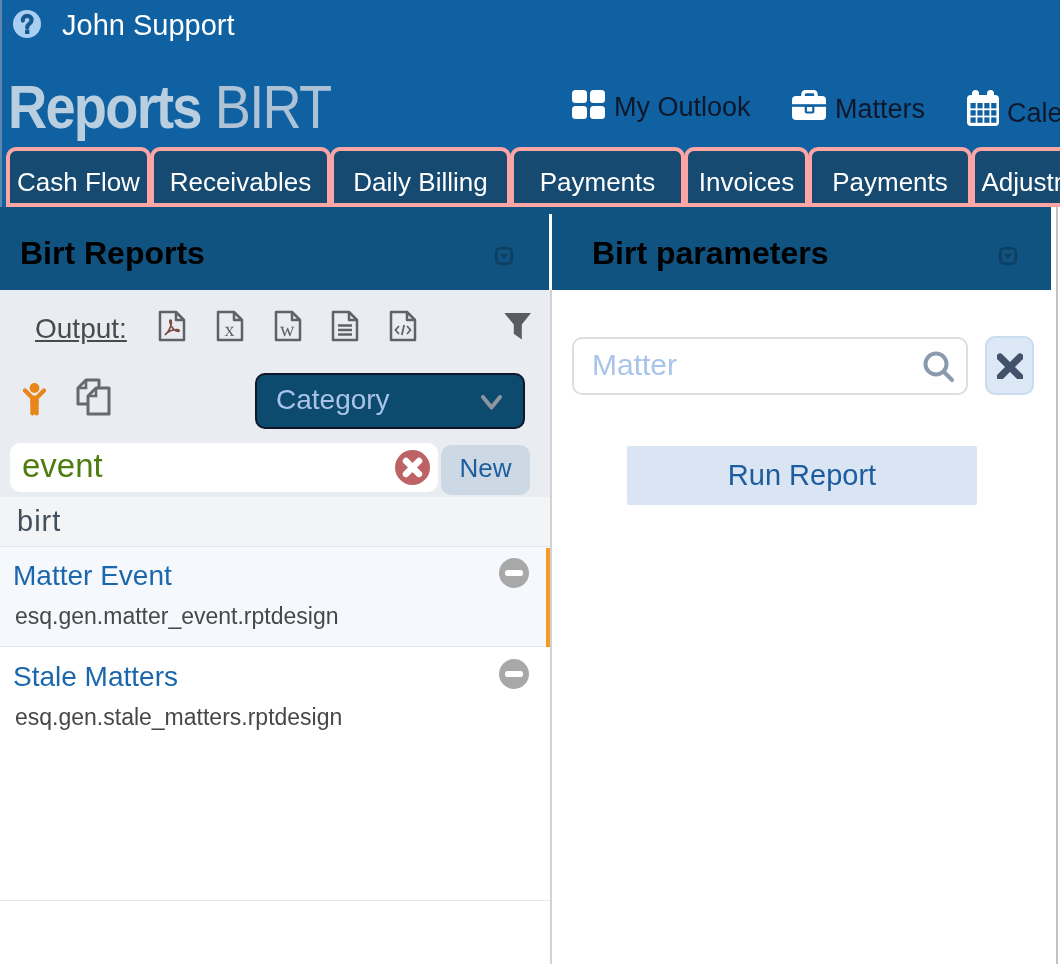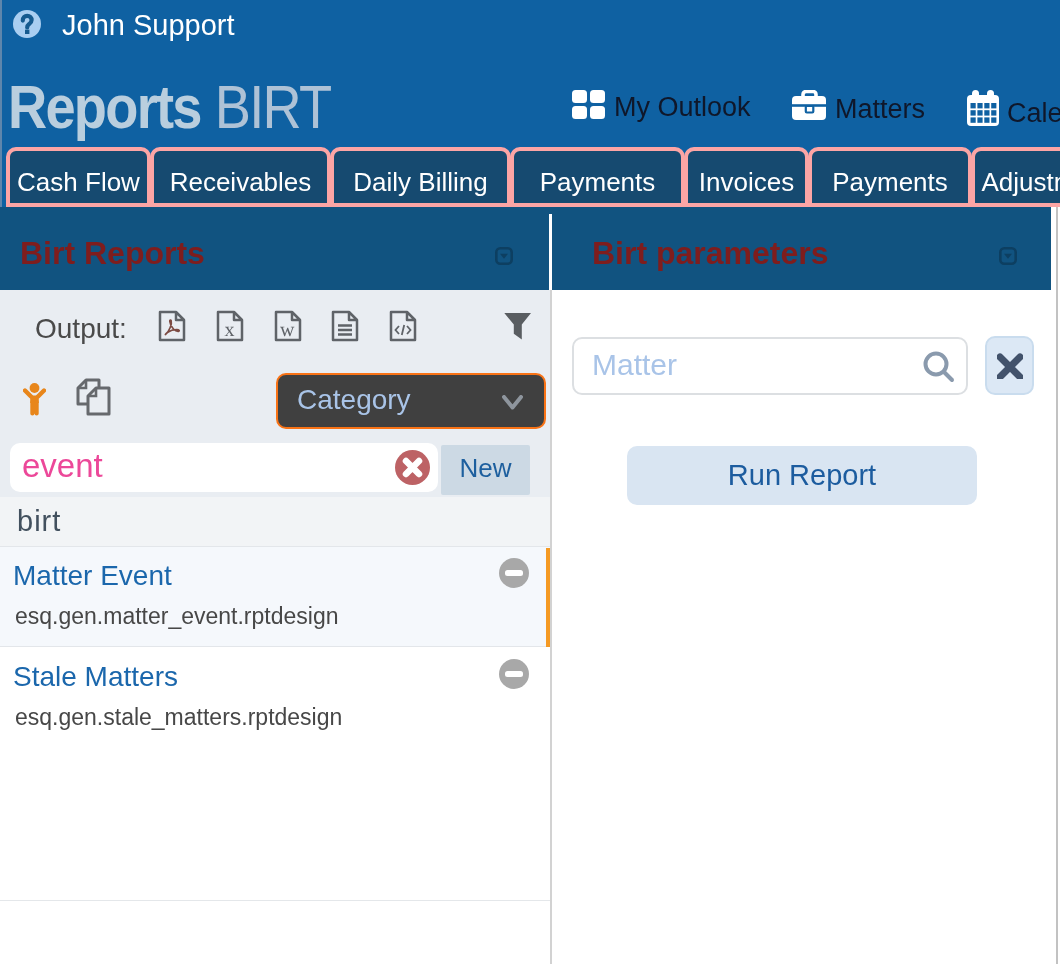--- a/index.html
+++ b/index.html
@@ -19,55 +19,55 @@
 .navlink { position:absolute; top:90px; height:34px; color:#0f172a; font-size:27px; line-height:32px; white-space:nowrap; }
 
 
 #tabs { position:absolute; left:0; top:147px; width:1200px; height:60px; display:flex; background:#0f61a2; }
 .tab { height:60px; background:#164a70; border:4px solid #fca5a5; border-radius:10px 10px 0 0; margin-left:-1px; color:#fff; font-size:26px; text-align:center; line-height:62px; flex:none; }
 .tab:first-child { margin-left:6px; }
 
 
 #band { position:absolute; left:0; top:207px; width:1051px; height:83px; background:#115380; }
 #hgap { position:absolute; left:549px; top:214px; width:3px; height:76px; background:#ffffff; }
-.ptitle { position:absolute; top:235px; font-size:32px; font-weight:bold; color:#7f1d1d; }
+.ptitle { position:absolute; top:235px; font-size:32px; font-weight:bold; color:#000000; }
 
 
 #rmargin { position:absolute; left:1051px; top:207px; width:9px; height:757px; background:#ffffff; }
 #rline { position:absolute; left:1056px; top:207px; width:2px; height:757px; background:#c2c2c2; }
 
 
 #lbody { position:absolute; left:0; top:290px; width:550px; height:674px; background:#ffffff; }
 #lcontrols { position:absolute; left:0; top:0; width:550px; height:207px; background:#e9edf2; }
-#outputlabel { position:absolute; left:35px; top:313px; font-size:28px; color:#4a4a4a; }
+#outputlabel { position:absolute; left:35px; top:313px; font-size:28px; color:#4a4a4a;text-decoration:underline; }
 #vsep { position:absolute; left:550px; top:290px; width:2px; height:674px; background:#d2d2d2; }
 
-#catsel { position:absolute; left:276px; top:373px; width:270px; height:56px; background:#404040; border:2px solid #f97316; border-radius:10px; }
+#catsel { position:absolute; left:255px; top:373px; width:270px; height:56px; background:#0c4a6e; border:2px solid #0f172a; border-radius:10px; }
 #catsel .ph { position:absolute; left:19px; top:9px; font-size:28px; color:#a9c4e8; }
 
 #searchbox { position:absolute; left:10px; top:443px; width:428px; height:49px; background:#fff; border-radius:10px; }
-#searchbox .txt { position:absolute; left:12px; top:4px; font-size:33px; color:#ec4899; }
-#newbtn { position:absolute; left:441px; top:445px; width:89px; height:50px; background:#ccd9e4; border-radius:2px; color:#1d5f9e; font-size:26px; text-align:center; line-height:47px; }
+#searchbox .txt { position:absolute; left:12px; top:4px; font-size:33px; color:#4d7c0f; }
+#newbtn { position:absolute; left:441px; top:445px; width:89px; height:50px; background:#ccd9e4; border-radius:10px; color:#1d5f9e; font-size:26px; text-align:center; line-height:47px; }
 
 #birtrow { position:absolute; left:0; top:497px; width:550px; height:50px; background:#f2f4f6; border-bottom:1px solid #e3e6ea; color:#42505e; font-size:29px; line-height:48px; padding-left:17px; letter-spacing:1px; }
 
 #item1 { position:absolute; left:0; top:547px; width:550px; height:100px; background:#f5f8fc; border-bottom:1px solid #e3e6ea; }
 #item1 .obar { position:absolute; right:0; top:1px; width:4px; height:99px; background:#f59a23; }
 .ititle { position:absolute; left:13px; top:13px; font-size:28px; color:#1b67ac; }
 .isub { position:absolute; left:15px; top:56px; font-size:23px; color:#474747; }
 #item2 { position:absolute; left:0; top:648px; width:550px; height:253px; background:#ffffff; border-bottom:1px solid #e4e7ea; }
 #item2 .desc { position:absolute; left:15px; top:92px; width:520px; font-size:28px; line-height:39.5px; color:#5b6c8a; }
 .mincirc { position:absolute; left:499px; width:30px; height:30px; border-radius:50%; background:#a8a8a8; }
 .mincirc .bar { position:absolute; left:6px; top:12px; width:18px; height:6px; border-radius:2.5px; background:#ffffff; }
 
 
 #matterinput { position:absolute; left:572px; top:337px; width:396px; height:58px; background:#fff; border:2px solid #dcdfe2; border-radius:10px; }
 #matterinput .ph { position:absolute; left:18px; top:9px; font-size:30px; color:#a9c4e8; }
 #xbtn { position:absolute; left:985px; top:336px; width:49px; height:59px; background:#dce8f5; border:2px solid #c9dcee; border-radius:10px; }
-#runbtn { position:absolute; left:627px; top:446px; width:350px; height:59px; background:#d9e5f2; border-radius:10px; color:#1c5c9f; font-size:29px; text-align:center; line-height:59px; }
+#runbtn { position:absolute; left:627px; top:446px; width:350px; height:59px; background:#d9e5f2; border-radius:2px; color:#1c5c9f; font-size:29px; text-align:center; line-height:59px; }
 </style>
 </head>
 <body>
 
 <div id="header"></div>
 <div id="leftstrip"></div>
 <div id="qcirc"><svg width="28" height="28" viewBox="0 0 28 28">
   <path d="M9.8 10.6 C9.8 7.4 11.8 5.8 14.2 5.8 C16.8 5.8 18.6 7.6 18.6 10 C18.6 12.2 17.2 13.2 16 14.2 C14.9 15.1 14.2 15.8 14.2 17.4" fill="none" stroke="#155a8f" stroke-width="4.2" stroke-linecap="round"></path>
   <rect x="12" y="19.6" width="4.4" height="4.4" fill="#155a8f"></rect>
 </svg></div>

